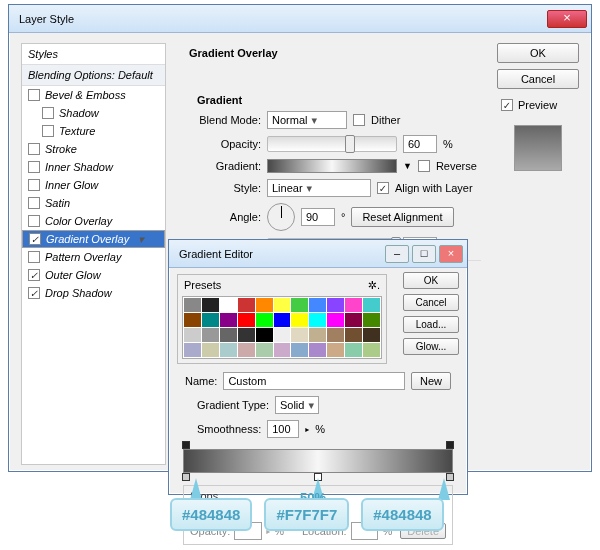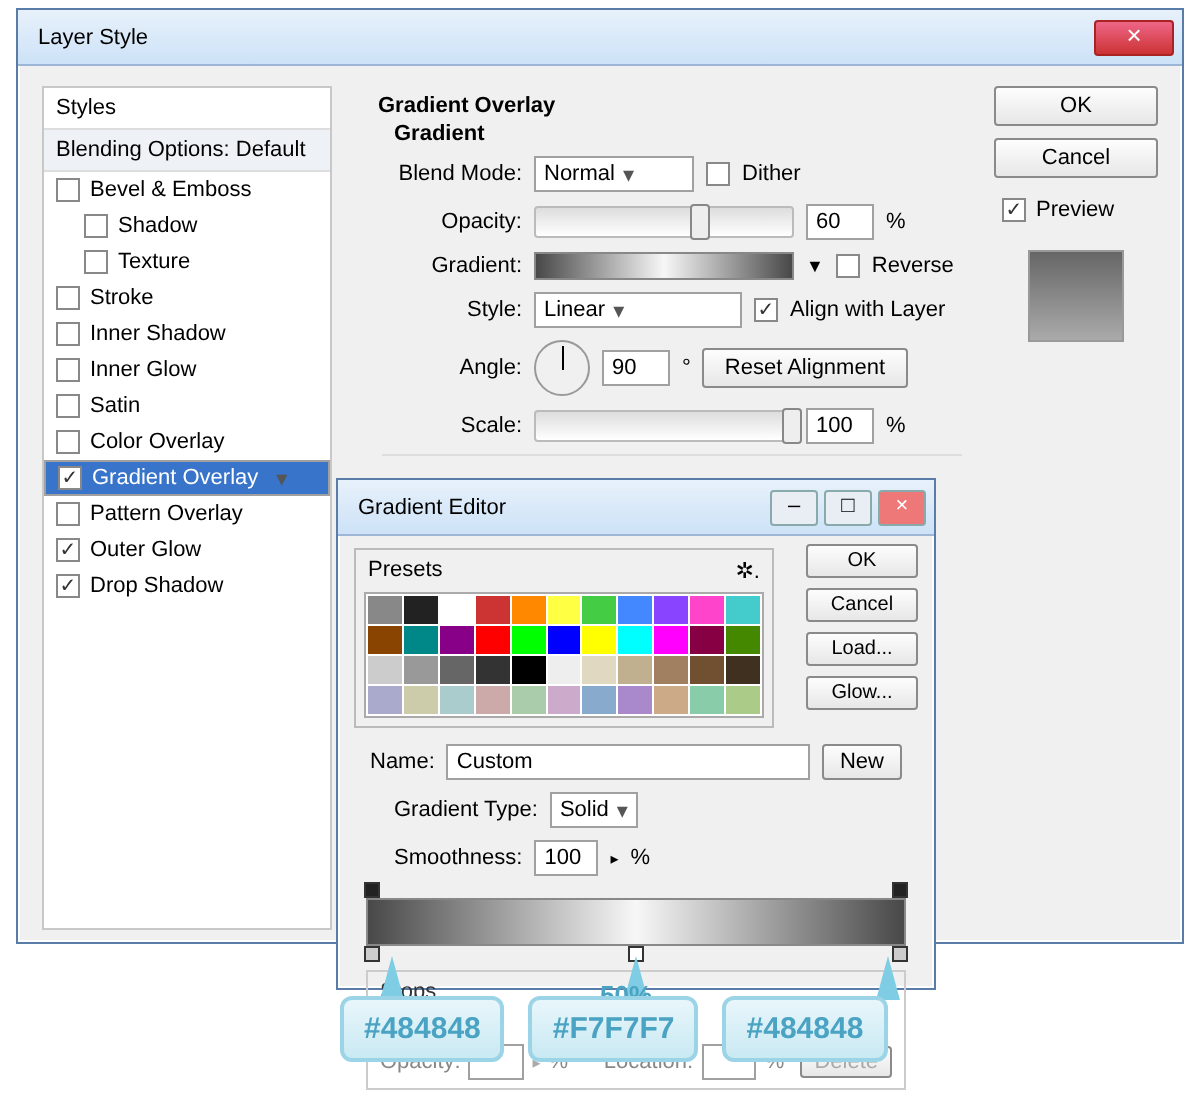--- a/index.html
+++ b/index.html
@@ -2,31 +2,31 @@
 <html><head>
 <meta charset="utf-8">
 <style>
   *{box-sizing:border-box;margin:0;padding:0;font-family:Tahoma,Arial,sans-serif;font-size:11px;}
   body{background:#fff;width:600px;height:550px;position:relative;}
   .win{position:absolute;background:#f0f0f0;border:1px solid #5a7ca8;box-shadow:0 0 0 1px #fff inset;}
   .titlebar{height:28px;background:linear-gradient(#e7f1fb,#cde2f7);display:flex;align-items:center;padding:0 4px 0 10px;border-bottom:1px solid #9db6d6;}
   .titlebar .t{flex:1;color:#000;}
   .titlebar .close{width:40px;height:18px;background:linear-gradient(#e68,#c33);border:1px solid #a22;border-radius:2px;color:#fff;text-align:center;line-height:14px;font-size:13px;}
   .titlebar .wbtn{width:24px;height:18px;background:#e9eef5;border:1px solid #8aa;border-radius:2px;margin-left:3px;text-align:center;line-height:14px;}
-  .inner{position:absolute;background:#f7f7f7;border:1px solid #c8c8c8;}
+  .inner{position:absolute;background:#f7f7f7;border:1px solid #c8c8c8;font-style:italic;}
   .styles{left:12px;top:38px;width:145px;height:422px;border:1px solid #c8c8c8;background:#fff;}
   .styles .hdr{padding:4px 6px;border-bottom:1px solid #ddd;}
   .styles .sub{padding:4px 6px;background:#eef2f6;border-bottom:1px solid #ddd;}
   .styles .item{display:flex;align-items:center;padding:3px 6px;gap:5px;}
   .styles .item.ind{padding-left:20px;}
   .styles .item.sel{background:#3874c9;color:#fff;}
   .cb{width:12px;height:12px;border:1px solid #888;background:#fff;display:inline-flex;align-items:center;justify-content:center;font-size:10px;color:#333;}
   .panel{position:absolute;left:172px;top:38px;right:100px;}
   .plabel{font-weight:bold;padding:4px 8px 0;}
-  .psub{font-weight:bold;padding:2px 16px;}
+  .psub{font-weight:bold;padding:2px 16px;margin-top:33px;}
   .row{display:flex;align-items:center;padding:3px 8px;gap:6px;}
   .row .lab{width:72px;text-align:right;}
   .sel,.txt{border:1px solid #a0a0a0;background:#fff;height:18px;padding:0 4px;display:inline-flex;align-items:center;}
   .sel::after{content:"▾";margin-left:4px;color:#555;}
   .slider{height:16px;flex:1;max-width:130px;position:relative;background:linear-gradient(#ddd,#fff);border:1px solid #bbb;border-radius:2px;}
   .slider .thumb{position:absolute;top:-2px;width:10px;height:18px;background:#eee;border:1px solid #888;border-radius:2px;}
   .btn{border:1px solid #8a8a8a;background:linear-gradient(#fdfdfd,#e7e7e7);padding:3px 10px;border-radius:2px;text-align:center;}
   .rbtns{position:absolute;right:12px;top:38px;width:82px;display:flex;flex-direction:column;gap:6px;}
   .rbtns .btn{width:100%;}
   .prev{width:48px;height:46px;background:linear-gradient(#666,#aaa);border:1px solid #999;margin:8px auto;}

